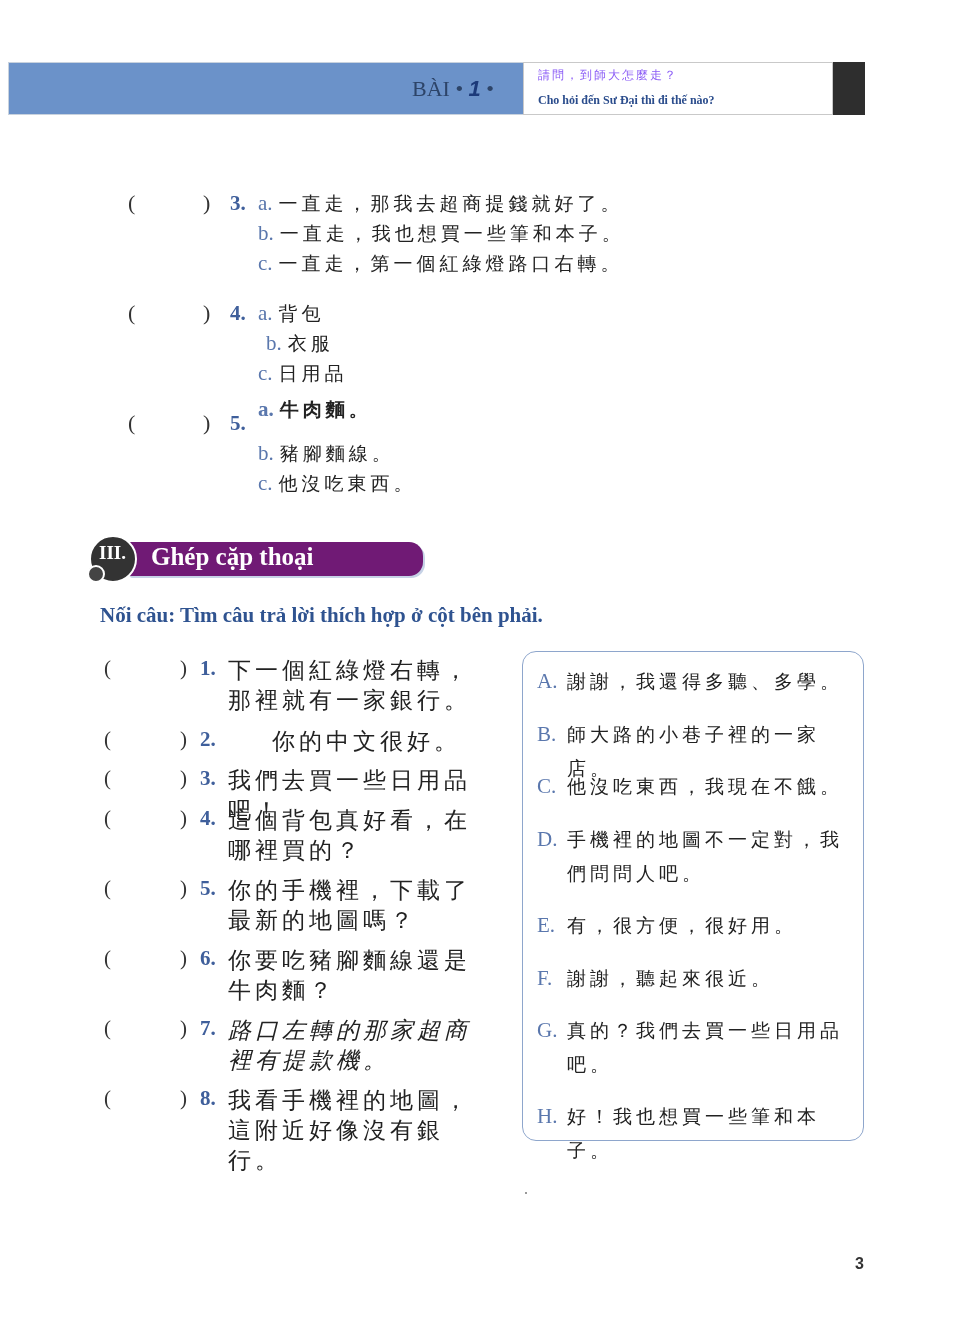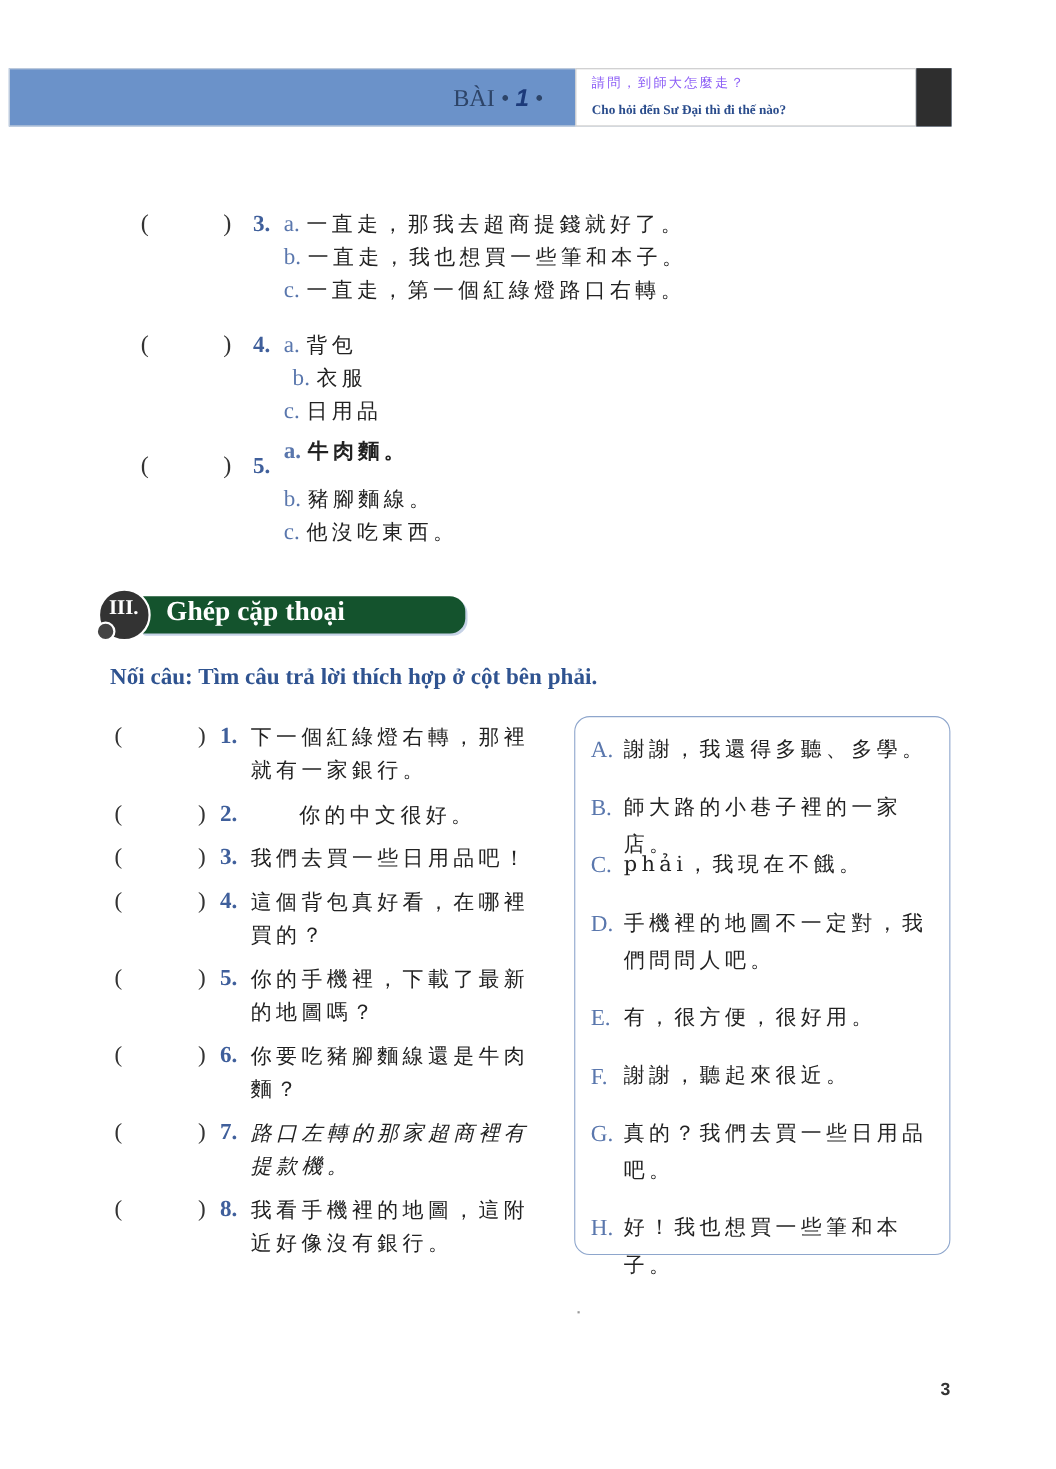--- a/index.html
+++ b/index.html
@@ -15,32 +15,32 @@
   .header-vi { position: absolute; left: 14px; top: 30px; font-family: "Liberation Serif", serif; font-weight: bold; font-size: 12px; color: #2a4c8c; }
   .header-dark-tab { position: absolute; left: 833px; top: 62px; width: 32px; height: 53px; background: #2e2e2e; }
   .paren { position: absolute; color: #333; font-family: "Liberation Serif", serif; font-size: 22px; }
   .qnum { position: absolute; color: #3f5f9b; font-weight: bold; font-family: "Liberation Serif", serif; font-size: 21px; }
   .opt { position: absolute; white-space: nowrap; }
   .opt-letter { color: #5a77ad; font-family: "Liberation Serif", serif; font-size: 21px; margin-right: 6px; }
   .opt-text { color: #222; font-size: 19px; letter-spacing: 4px; }
 
   
   .sec-badge { position: absolute; left: 87px; top: 535px; width: 260px; height: 48px; }
-  .sec-pill { position: absolute; left: 40px; top: 7px; width: 296px; height: 34px; background: #14532d; border-radius: 4px 14px 14px 4px; box-shadow: 2px 2px 0 #c6d2e6; }
+  .sec-pill { position: absolute; left: 40px; top: 7px; width: 296px; height: 34px; background: #701a75; border-radius: 4px 14px 14px 4px; box-shadow: 2px 2px 0 #c6d2e6; }
   .sec-pill-text { position: absolute; left: 24px; top: 1px; color: #fff; font-family: "Liberation Serif", serif; font-weight: bold; font-size: 25px; white-space: nowrap; }
   .sec-circle { position: absolute; left: 2px; top: 0px; width: 48px; height: 48px; border-radius: 50%; background: #333; border: 2px solid #fff; }
   .sec-circle-text { position: absolute; left: 8px; top: 5px; color: #fff; font-family: "Liberation Serif", serif; font-weight: bold; font-size: 19px; }
   .sec-dot { position: absolute; left: 0px; top: 30px; width: 18px; height: 18px; border-radius: 50%; background: #444; border: 2px solid #fff; }
 
   .instruction { position: absolute; left: 100px; top: 603px; font-family: "Liberation Serif", serif; font-weight: bold; font-size: 21px; color: #2f5390; white-space: nowrap; }
 
   
   .mq { position: absolute; left: 104px; width: 380px; }
   .mq .paren { font-size: 21px; }
-  .mq-text { position: absolute; left: 124px; width: 260px; font-size: 19px; letter-spacing: 4px; line-height: 30px; color: #222; }
+  .mq-text { position: absolute; left: 124px; width: 260px; font-size: 23px; letter-spacing: 4px; line-height: 30px; color: #222; }
 
   
   .answer-box { position: absolute; left: 522px; top: 651px; width: 342px; height: 490px; border: 1.5px solid #8ea6cc; border-radius: 14px; background: #fff; }
   .ans { position: absolute; left: 14px; width: 322px; font-size: 19px; line-height: 34px; }
   .ans-letter { color: #5a77ad; font-family: "Liberation Serif", serif; font-size: 21px; position: absolute; left: 0; top: 0; }
   .ans-text { display: block; padding-left: 30px; color: #222; letter-spacing: 4px; }
 
   .page-num { position: absolute; left: 855px; top: 1255px; font-family: "Liberation Sans", sans-serif; font-weight: bold; font-size: 16px; color: #333; }
   .speck { position: absolute; left: 525px; top: 1192px; width: 2px; height: 2px; background: #999; }
 </style>
@@ -170,21 +170,21 @@
   <div class="ans" style="top:12px;">
     <span class="ans-letter">A.</span>
     <span class="ans-text">謝謝，我還得多聽、多學。</span>
   </div>
   <div class="ans" style="top:65px;">
     <span class="ans-letter">B.</span>
     <span class="ans-text">師大路的小巷子裡的一家店。</span>
   </div>
   <div class="ans" style="top:117px;">
     <span class="ans-letter">C.</span>
-    <span class="ans-text">phải，我現在不餓。</span>
+    <span class="ans-text">他沒吃東西，我現在不餓。</span>
   </div>
   <div class="ans" style="top:170px;">
     <span class="ans-letter">D.</span>
     <span class="ans-text">手機裡的地圖不一定對，我們問問人吧。</span>
   </div>
   <div class="ans" style="top:256px;">
     <span class="ans-letter">E.</span>
     <span class="ans-text">有，很方便，很好用。</span>
   </div>
   <div class="ans" style="top:309px;">

